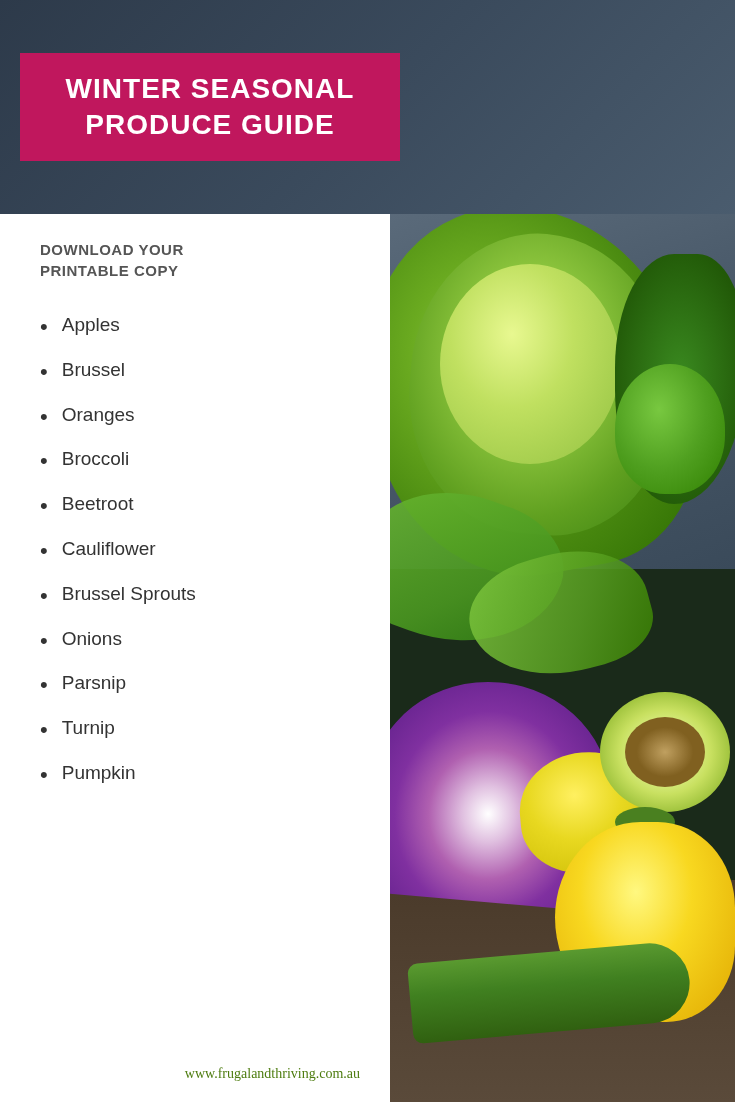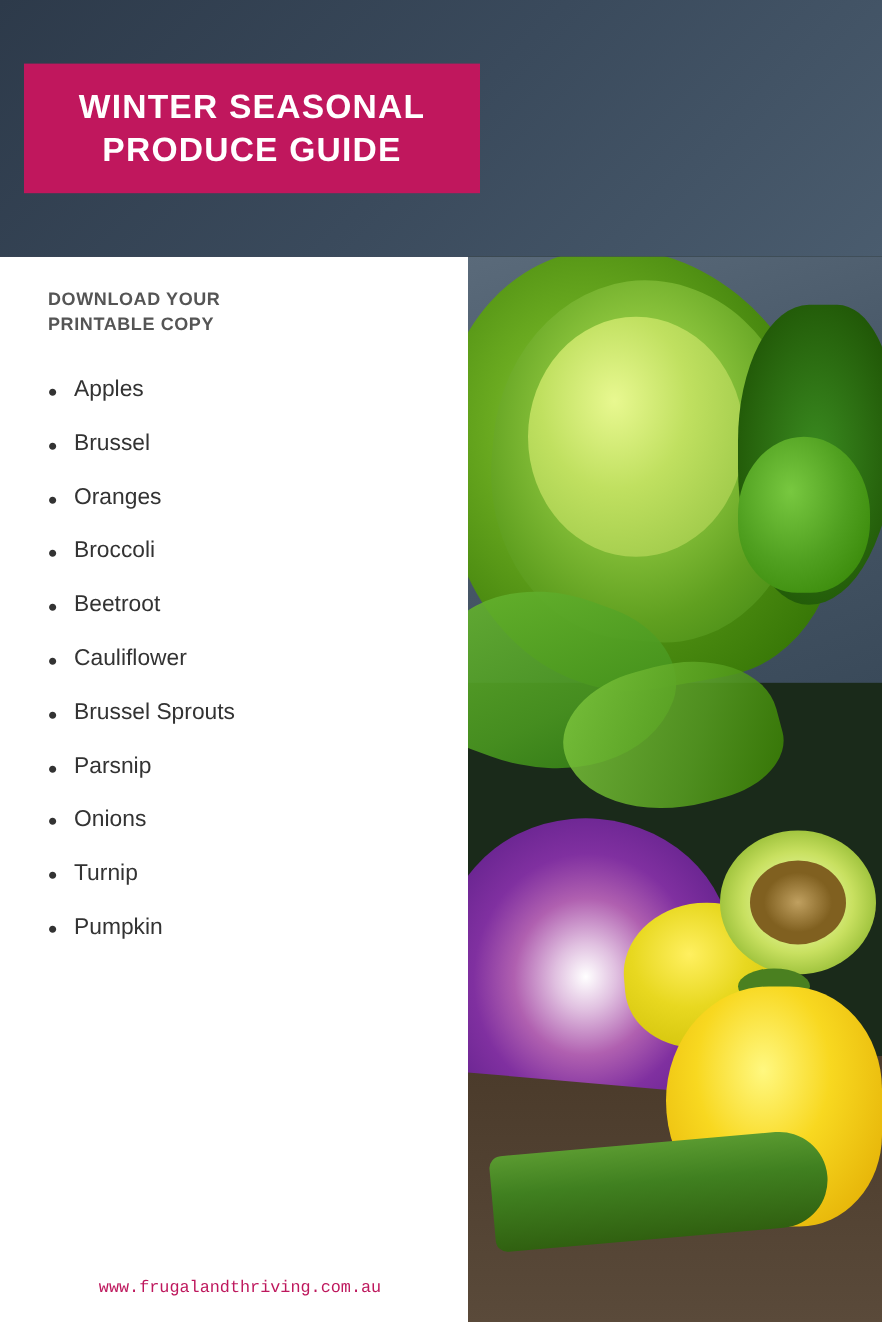--- a/index.html
+++ b/index.html
@@ -110,25 +110,25 @@
 
     .produce-list li::before {
       content: "•";
       color: #333333;
       font-size: 22px;
       margin-right: 14px;
       flex-shrink: 0;
     }
 
     .website-url {
-      font-family: Liberation Mono, monospace;
+      font-family: Liberation Serif, serif;
       font-size: 14px;
-      color: #be185d;
+      color: #4d7c0f;
       margin-top: 15px;
-      text-align: center;
+      text-align: right;
     }
 
     
     .right-column {
       flex: 1;
       background: #2a3a2a;
       position: relative;
       overflow: hidden;
     }
 
@@ -359,24 +359,24 @@
         <li>
             <span>Beetroot</span>
           </li>
         <li>
             <span>Cauliflower</span>
           </li>
         <li>
             <span>Brussel Sprouts</span>
           </li>
         <li>
+            <span>Onions</span>
+          </li>
+        <li>
             <span>Parsnip</span>
-          </li>
-        <li>
-            <span>Onions</span>
           </li>
         <li>
             <span>Turnip</span>
           </li>
         <li>
             <span>Pumpkin</span>
           </li>
       </ul>
 
       <div class="website-url">

